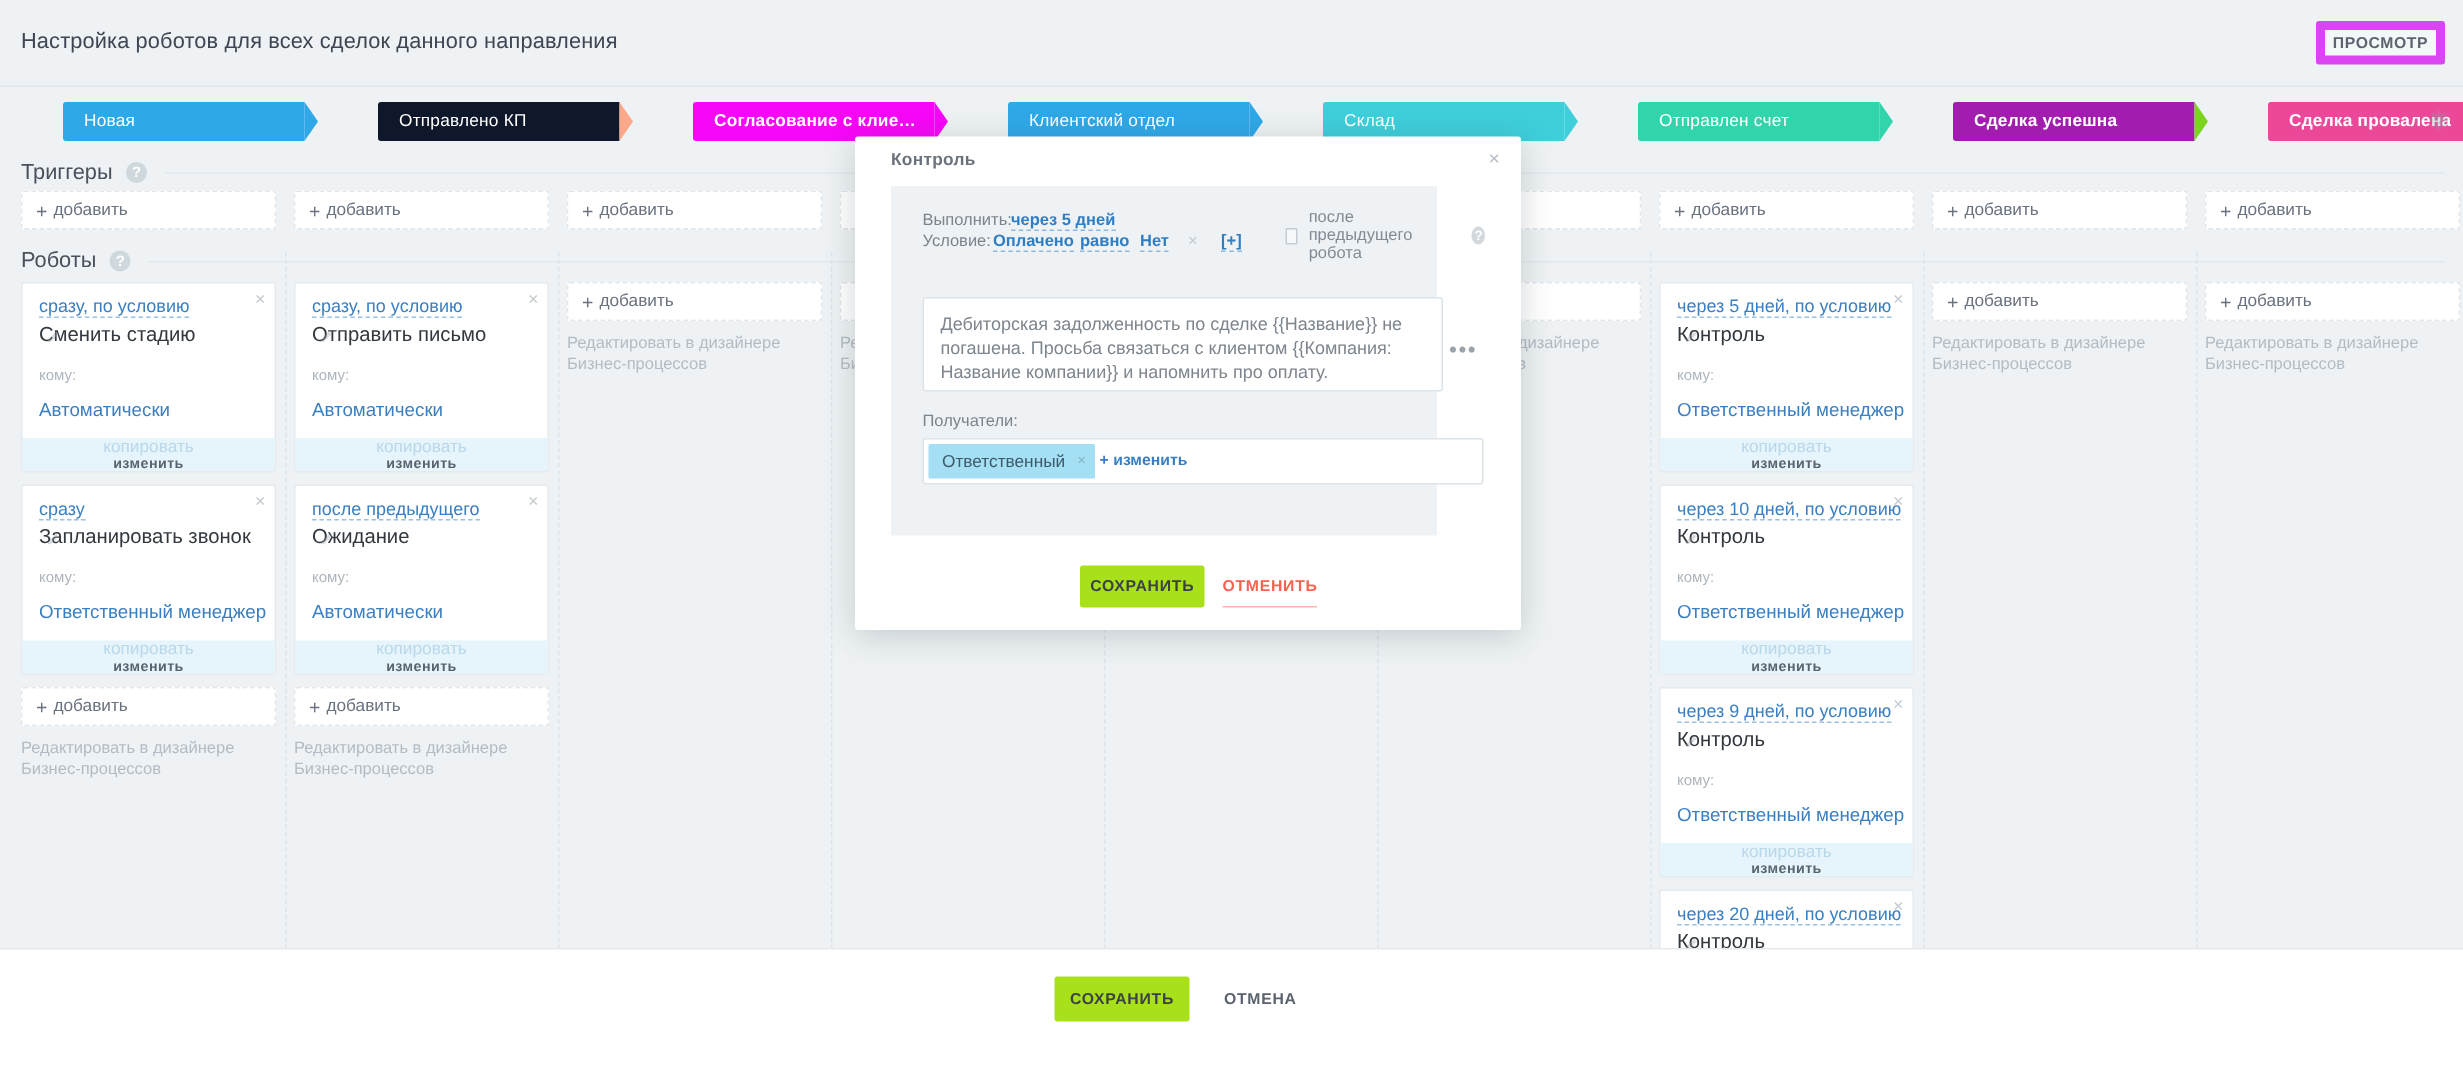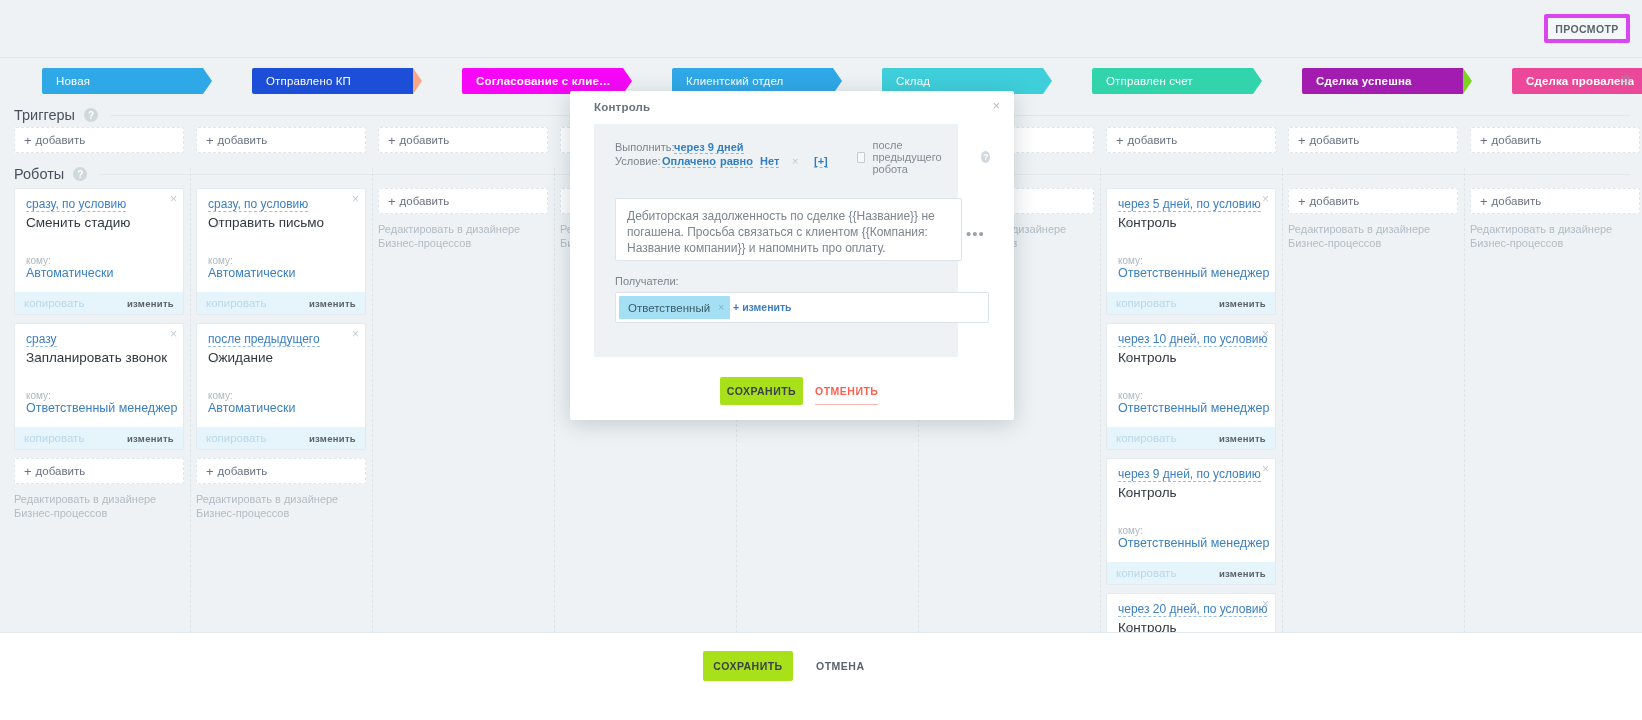--- a/index.html
+++ b/index.html
@@ -19,21 +19,21 @@
     background: #eef2f4;
     border-bottom: 1px solid #e0e6ea;
   }
   .header-title {
     position: absolute; left: 14px; top: 20px;
     font-size: 14.5px; color: #3f4653; letter-spacing: .1px;
   }
   .preview-btn {
     position: absolute; right: 12px; top: 14px;
     width: 86px; height: 29px;
-    border: 4px solid #d946ef; background: #f4f7f8;
+    border: 6px solid #d946ef; background: #f4f7f8;
     border-radius: 2px;
     font-size: 10.5px; font-weight: bold; color: #5d6470;
     letter-spacing: .4px;
     display: flex; align-items: center; justify-content: center;
     cursor: pointer;
   }
 
   
   .stages {
     position: absolute; left: 14px; top: 68px;
@@ -129,33 +129,34 @@
   .card .title {
     position: absolute; left: 11px; top: 26px;
     font-size: 13.5px; color: #32383f;
     white-space: nowrap;
   }
   .card .pencil {
     position: absolute; top: 30px;
     width: 9px; height: 9px; opacity: .35;
   }
   .card .komu-lbl {
-    position: absolute; left: 11px; top: 66px;
+    position: absolute; left: 11px; top: 56px;
     font-size: 10px; color: #aeb6be;
   }
   .card .komu-val {
     position: absolute; left: 11px; top: 77px;
     font-size: 12.5px; color: #3a7fc1;
     white-space: nowrap;
   }
   .card .foot {
     position: absolute; left: 0; bottom: 0; width: 168px; height: 22px;
     background: #e6f4fb;
     display: flex; align-items: center; justify-content: space-between;
     padding: 0 9px;
+    flex-direction: column;
   }
   .card .foot .copy { font-size: 11.5px; color: #b9d8ea; }
   .card .foot .edit {
     font-size: 9.5px; font-weight: bold; color: #5b636e; letter-spacing: .3px;
   }
 
   
   .bottom-bar {
     position: absolute; left: 0; bottom: 0; width: 1642px; height: 88px;
     background: #fff; border-top: 1px solid #e4eaee;
@@ -290,32 +291,33 @@
     border-bottom: 1px solid #f9b6ae;
     padding: 0;
   }
 </style>
 </head>
 <body>
 
 <div id="app">
 
   <div class="header">
+    <div class="header-title">Настройка роботов для всех сделок данного направления</div>
     <div class="preview-btn">ПРОСМОТР</div>
   </div>
 
   <div class="stages" id="stages">
       <div class="stage">
         <div class="body" style="width:161px;background:#2fa8e8">
           <span class="label">Новая</span>
         </div>
         <div class="arrow" style="border-left-color:#2fa8e8"></div>
       </div>
       <div class="stage">
-        <div class="body" style="width:161px;background:#1d4ed8">
+        <div class="body" style="width:161px;background:#0f172a">
           <span class="label">Отправлено КП</span>
         </div>
         <div class="arrow" style="border-left-color:#fba789"></div>
       </div>
       <div class="stage bold">
         <div class="body" style="width:161px;background:#f706f7">
           <span class="label">Согласование с клиентом</span>
         </div>
         <div class="arrow" style="border-left-color:#f706f7"></div>
       </div>
@@ -598,21 +600,21 @@
   <div class="modal">
     <div class="modal-hdr">
       <div class="modal-title">Контроль</div>
       <div class="modal-close">×</div>
     </div>
 
     <div class="modal-body">
 
       <div class="row-exec">
         <span class="lbl">Выполнить:</span>
-        <span class="lnk val">через 9 дней</span>
+        <span class="lnk val">через 5 дней</span>
         <span class="chk-wrap">
           <span class="chk-box"></span>
           <span class="chk-lbl">после предыдущего робота</span>
           <span class="help-sm">?</span>
         </span>
       </div>
 
       <div class="row-cond">
         <span class="lbl">Условие:</span>
         <span class="lnk c1">Оплачено</span>

